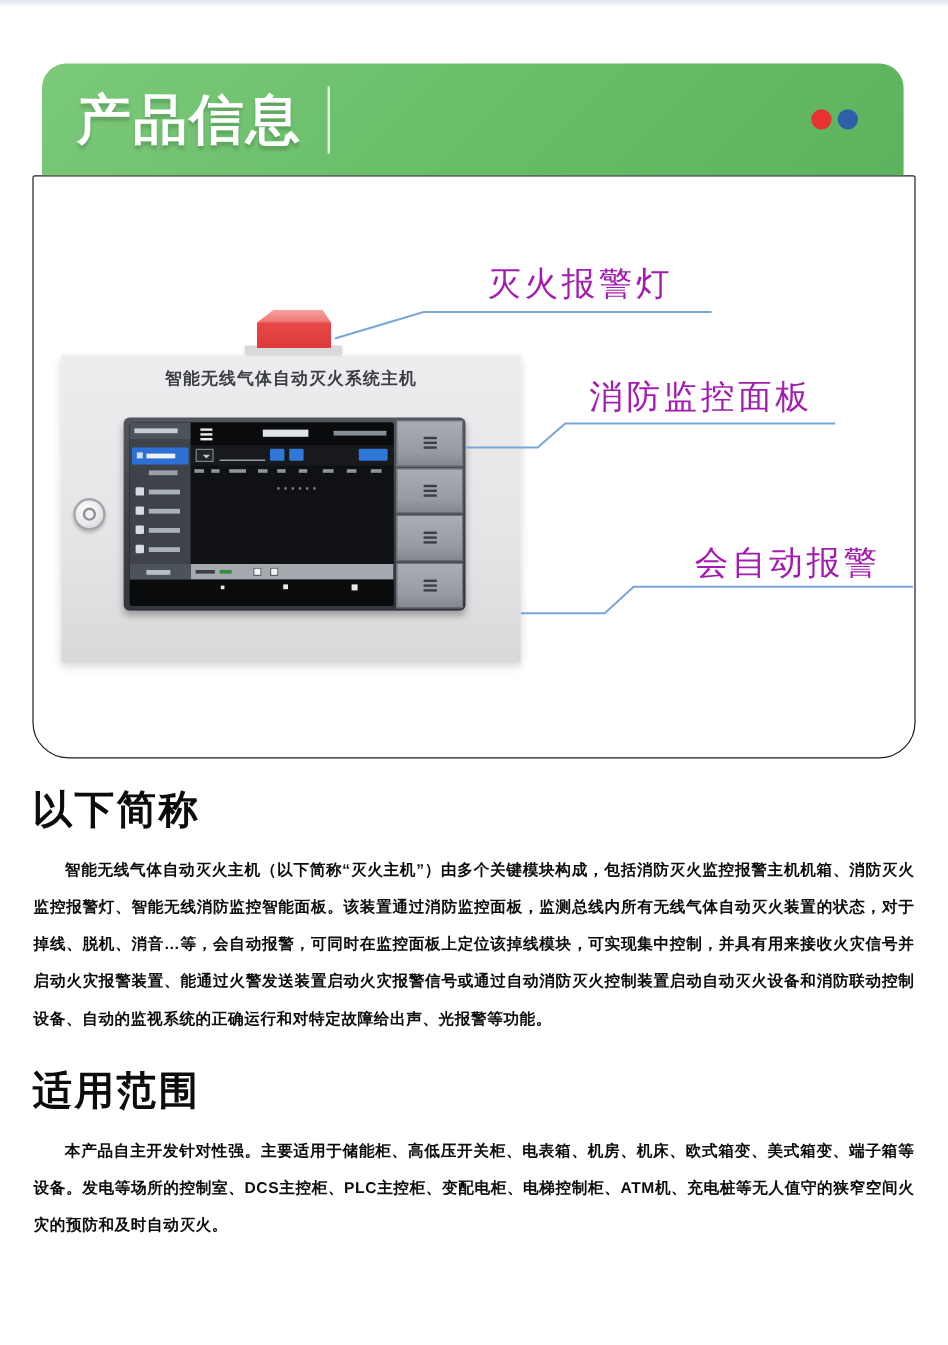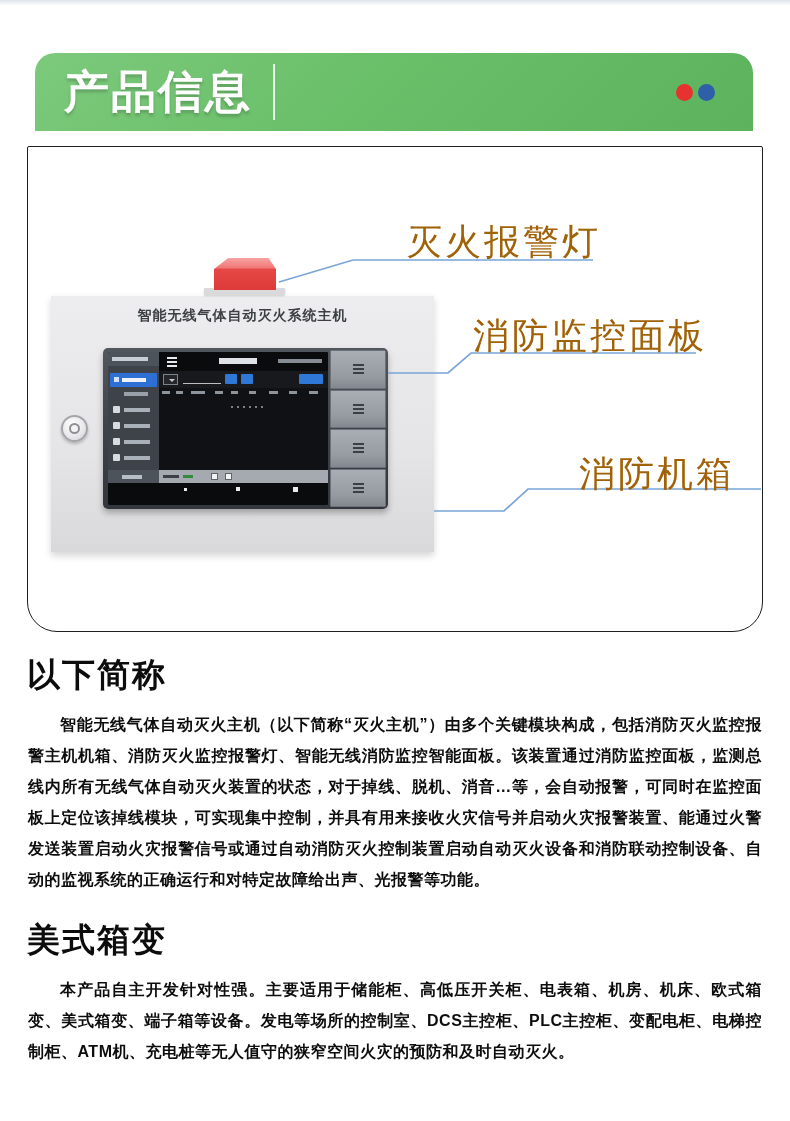--- a/index.html
+++ b/index.html
@@ -7,21 +7,21 @@
   body {
     width:790px; height:1121px; position:relative; overflow:hidden;
     font-family:"Liberation Sans","DejaVu Sans",sans-serif;
   }
   .top-strip {
     position:absolute; left:0; top:0; width:790px; height:6px;
     background:linear-gradient(180deg,#dfe3ea 0%,#f6f8fb 70%,#ffffff 100%);
   }
   
   .banner {
-    position:absolute; left:35px; top:53px; width:718px; height:78px;
+    position:absolute; left:35px; top:53px; width:718px; height:93px;
     background:linear-gradient(135deg,#7cc97c 0%,#6abf69 45%,#5db35d 100%);
     border-radius:20px 20px 0 0;
     display:flex; align-items:center; padding-left:29px; z-index:2;
   }
   .banner-cn {
     color:#ffffff; font-size:45px; font-weight:700; letter-spacing:2px;
     text-shadow:0 3px 3px rgba(0,0,0,0.18);
   }
   .banner-divider {
     width:2px; height:56px; background:rgba(255,255,255,0.85); margin:0 23px 0 21px;
@@ -34,24 +34,24 @@
   .dot-red { background:#e8322f; }
   .dot-blue { background:#2e5fa8; }
   
   .card {
     position:absolute; left:27px; top:146px; width:736px; height:486px;
     background:#ffffff; border:1px solid #1f1f1f; border-radius:2px 2px 30px 30px;
     z-index:1;
   }
   .callout-svg { position:absolute; left:0; top:0; width:736px; height:486px; }
   .callout-label {
-    position:absolute; color:#a16207; font-size:36px; letter-spacing:3px; white-space:nowrap;
+    position:absolute; color:#a21caf; font-size:28px; letter-spacing:3px; white-space:nowrap;
   }
   .lbl-alarm   { left:378px; top:71px; }
-  .lbl-panel   { left:445px; top:165px; }
+  .lbl-panel   { left:463px; top:165px; }
   .lbl-cabinet { left:551px; top:303px; }
   
   .cabinet {
     position:absolute; left:23px; top:148px; width:383px; height:257px;
     background:linear-gradient(180deg,#ededef 0%,#e5e5e7 60%,#d9d9db 100%);
     box-shadow:0 4px 7px rgba(0,0,0,0.16), inset 0 1px 0 rgba(255,255,255,0.7);
   }
   .cabinet-title {
     position:absolute; left:0; top:12px; width:100%; text-align:center;
     font-size:14px; font-weight:700; color:#3c3f43; letter-spacing:1px;
@@ -131,21 +131,21 @@
   .q1 { left:52px; } .q2 { left:66px; }
   .navstrip { position:absolute; left:-51px; top:131px; width:220px; height:22px; background:#0a0b0d; }
   .navstrip .m1 { position:absolute; left:76px; top:5px; width:3px; height:3px; background:#e8eaec; }
   .navstrip .m2 { position:absolute; left:128px; top:4px; width:4px; height:4px; background:#e8eaec; }
   .navstrip .m3 { position:absolute; left:185px; top:4px; width:5px; height:5px; background:#e8eaec; }
   
   .section-heading {
     margin:21px 0 0 27px; font-size:33px; font-weight:700; color:#0c0c0c; letter-spacing:2px;
   }
   .section-body {
-    margin:11px 28px 0 28px; font-size:16px; line-height:31px; font-weight:600;
+    margin:11px 28px 0 28px; font-size:13px; line-height:31px; font-weight:600;
     color:#0d0d0d; text-align:justify; text-indent:2em; letter-spacing:0.5px;
   }
   .content { position:absolute; left:0; top:632px; width:790px; }
   .heading-2 { margin-top:23px; }
 </style>
 </head>
 <body>
 
 <div class="top-strip"></div>
 
@@ -282,21 +282,21 @@
   </div>
 
   <svg class="callout-svg" viewBox="0 0 736 486" xmlns="http://www.w3.org/2000/svg">
     <polyline points="251,135 325,113 565,113" fill="none" stroke="#7aa5d8" stroke-width="1.7"></polyline>
     <polyline points="360,226 420,226 443,206 668,206" fill="none" stroke="#7aa5d8" stroke-width="1.7"></polyline>
     <polyline points="406,364 476,364 500,342 733,342" fill="none" stroke="#7aa5d8" stroke-width="1.7"></polyline>
   </svg>
 
   <div class="callout-label lbl-alarm">灭火报警灯</div>
   <div class="callout-label lbl-panel">消防监控面板</div>
-  <div class="callout-label lbl-cabinet">消防机箱</div>
+  <div class="callout-label lbl-cabinet">会自动报警</div>
 </div>
 
 <div class="content">
   <div class="section-heading">以下简称</div>
   <p class="section-body">智能无线气体自动灭火主机（以下简称“灭火主机”）由多个关键模块构成，包括消防灭火监控报警主机机箱、消防灭火监控报警灯、智能无线消防监控智能面板。该装置通过消防监控面板，监测总线内所有无线气体自动灭火装置的状态，对于掉线、脱机、消音…等，会自动报警，可同时在监控面板上定位该掉线模块，可实现集中控制，并具有用来接收火灾信号并启动火灾报警装置、能通过火警发送装置启动火灾报警信号或通过自动消防灭火控制装置启动自动灭火设备和消防联动控制设备、自动的监视系统的正确运行和对特定故障给出声、光报警等功能。</p>
-  <div class="section-heading heading-2">美式箱变</div>
+  <div class="section-heading heading-2">适用范围</div>
   <p class="section-body">本产品自主开发针对性强。主要适用于储能柜、高低压开关柜、电表箱、机房、机床、欧式箱变、美式箱变、端子箱等设备。发电等场所的控制室、DCS主控柜、PLC主控柜、变配电柜、电梯控制柜、ATM机、充电桩等无人值守的狭窄空间火灾的预防和及时自动灭火。</p>
 </div>
 
 </body></html>

